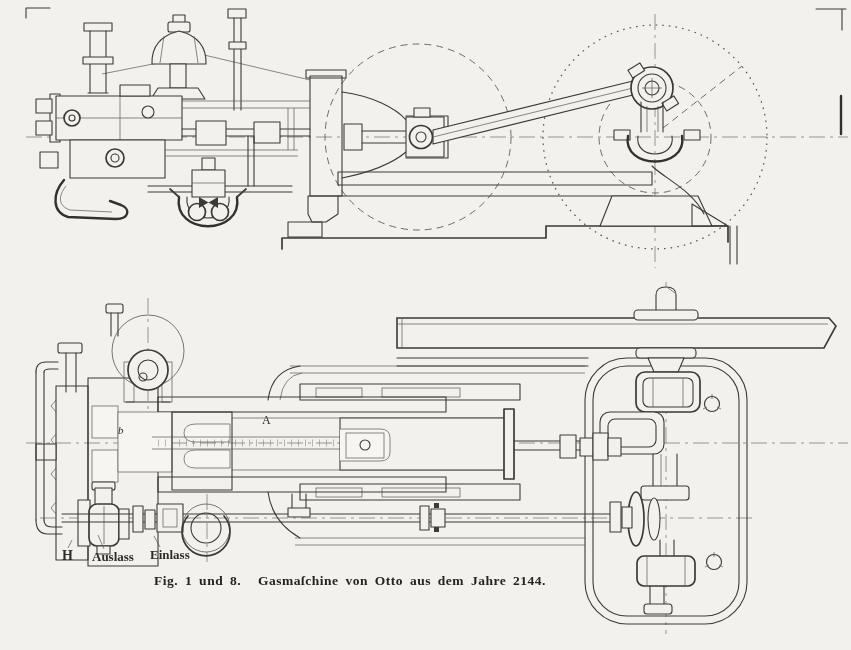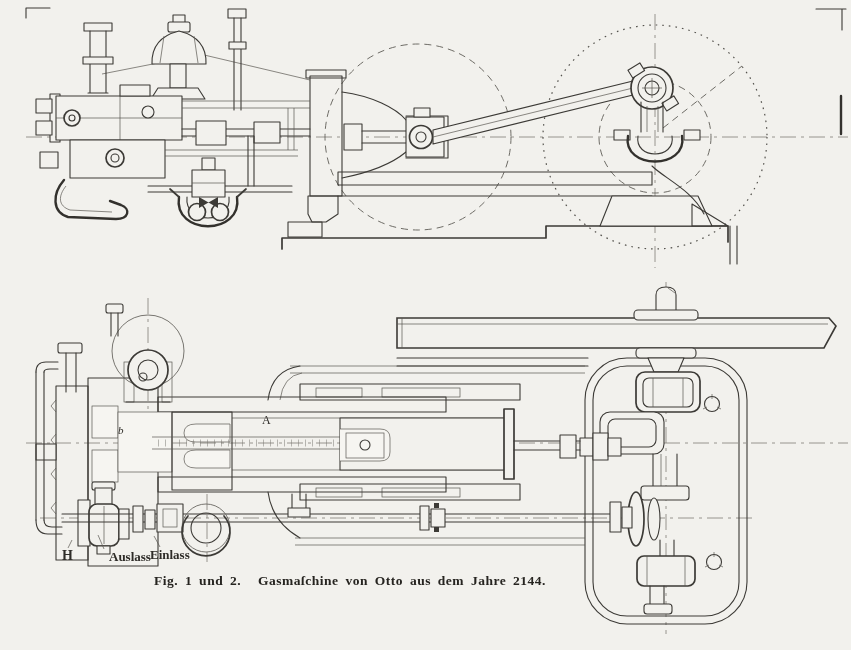--- a/index.html
+++ b/index.html
@@ -288,26 +288,26 @@
     <rect class="ink" x="434" y="527" width="5" height="5"></rect>
     <rect class="ln bg" x="610" y="502" width="11" height="30"></rect>
     <rect class="ln bg" x="622" y="507" width="10" height="21"></rect>
 
     <path class="th" d="M68,548 L72,540 M104,549 L98,535 M160,547 L154,536"></path>
   </g>
 </svg>
 
 <span class="lab" style="left:62px;top:548px;font-size:14px;">H</span>
 
-<span class="lab" style="left:92px;top:549px;font-size:13px;margin-left:17px;">Auslass</span>
+<span class="lab" style="left:92px;top:549px;font-size:13px;">Auslass</span>
 
 <span class="lab" style="left:150px;top:547px;font-size:13px;text-align:center;">Einlass</span>
 
 <span class="lab small" style="left:262px;top:413px;font-size:12px;">A</span>
 
 <span class="lab small" style="left:118px;top:424px;font-size:11px;font-style:italic;">b</span>
 
 <div class="caption">
-  <span>Fig. 1 und 2.</span><span class="gap"></span>
+  <span>Fig. 1 und 8.</span><span class="gap"></span>
   <span>Gasmaſchine von Otto aus dem Jahre 2144.</span>
 </div>
 
 </div>
 
 </body></html>

